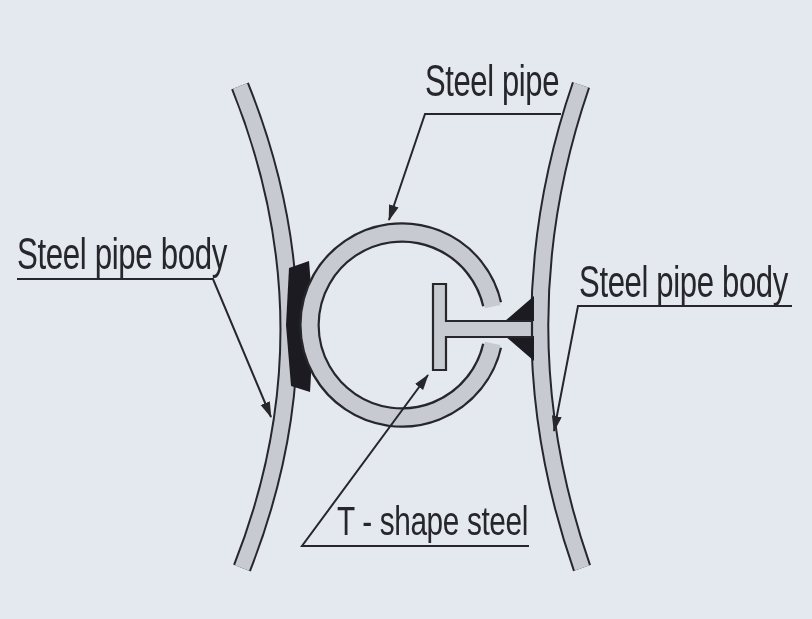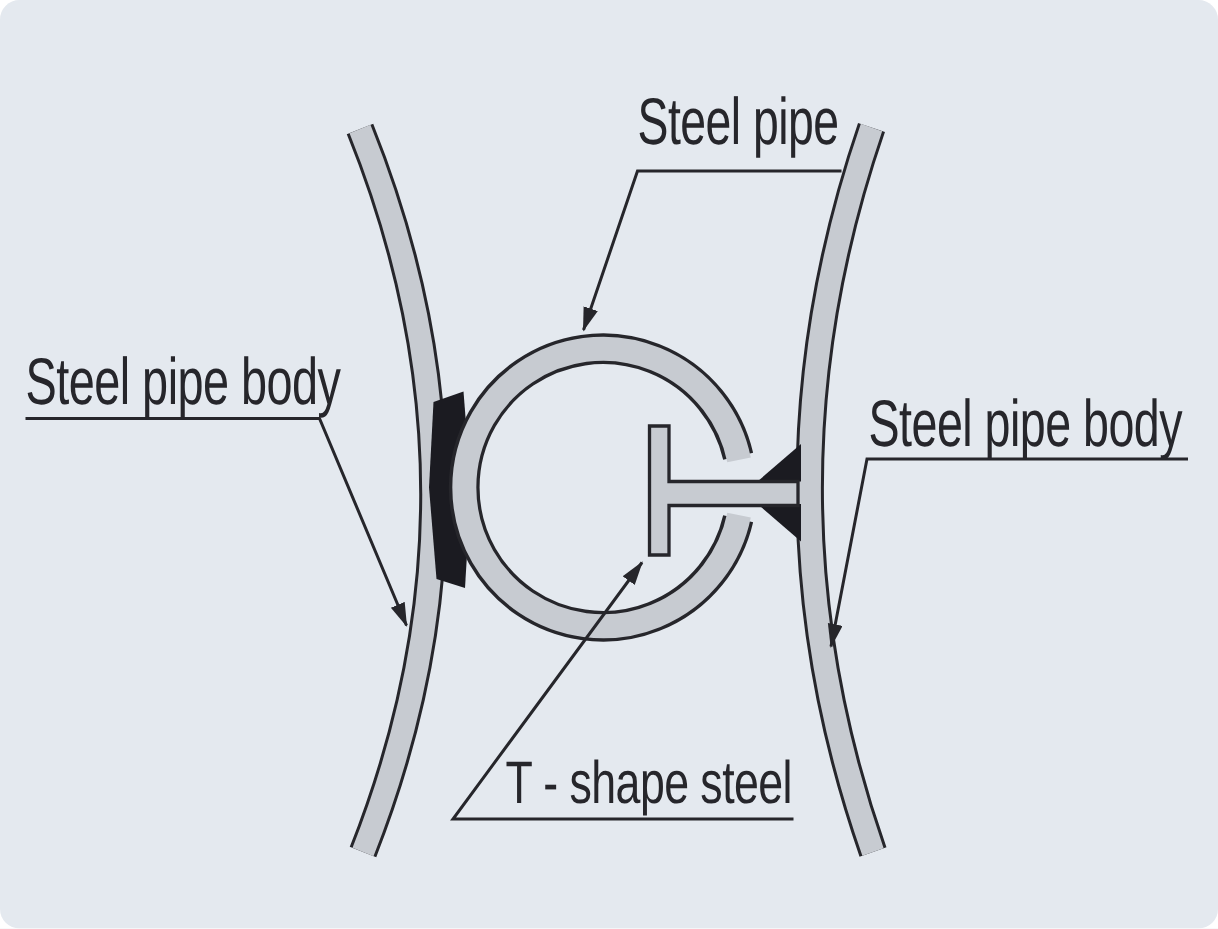--- a/index.html
+++ b/index.html
@@ -2,21 +2,21 @@
 <html style="--bg: #e4e9ef; --steel-fill: #c7cbd1; --ink: #26262b; --weld: #1b1b21;"><head>
 <meta charset="utf-8">
 <style>
   :root{
     --bg:#e4e9ef;
     --steel-fill:#c7cbd1;
     --ink:#26262b;
     --weld:#1b1b21;
   }
   html,body{margin:0;padding:0;background:#fff;}
-  .stage{width:812px;height:619px;position:relative;overflow:hidden;border-radius:13px;}
+  .stage{width:812px;height:619px;position:relative;overflow:hidden;}
   svg{display:block;width:812px;height:619px;}
   .bg-rect{fill:var(--bg);}
   .pipe-outline{fill:none;stroke:var(--ink);stroke-width:19;}
   .pipe-fill{fill:none;stroke:var(--steel-fill);stroke-width:15;}
   .ring-outline{fill:none;stroke:var(--ink);stroke-width:20.5;}
   .ring-fill{fill:none;stroke:var(--steel-fill);stroke-width:16;}
   .weld{fill:var(--weld);stroke:none;}
   .tshape{fill:var(--steel-fill);stroke:var(--ink);stroke-width:2.2;stroke-linejoin:miter;}
   .leader{fill:none;stroke:var(--ink);stroke-width:2;}
   .arrowhead{fill:var(--ink);}

